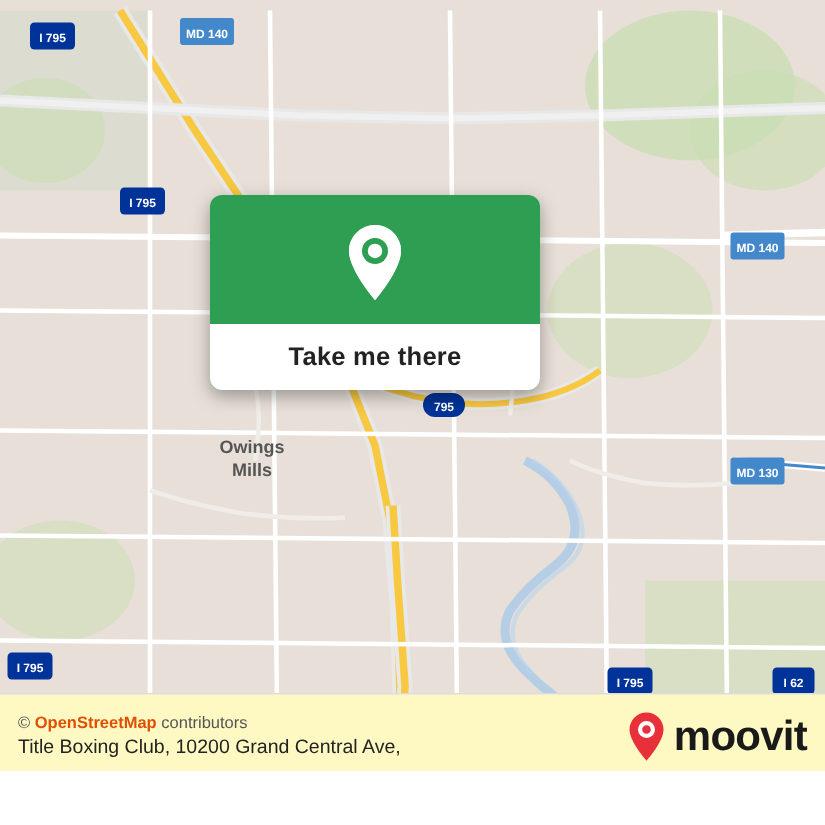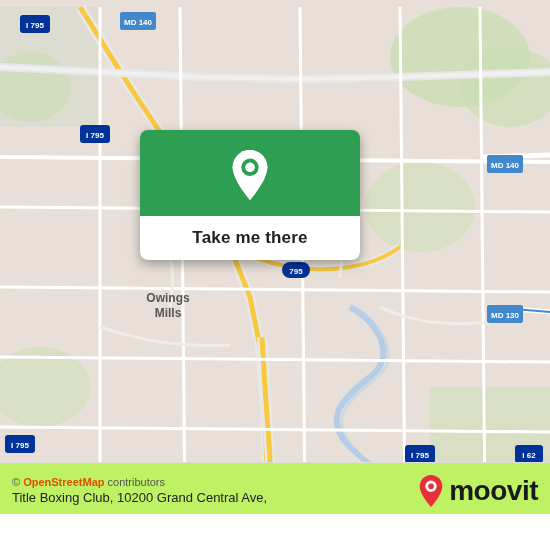--- a/index.html
+++ b/index.html
@@ -77,21 +77,21 @@
       text-align: center;
       letter-spacing: 0.01em;
     }
 
     
     #bottom-bar {
       position: absolute;
       bottom: 0;
       left: 0;
       width: 100%;
-      background: #bef264;
+      background: #fef9c3;
       padding: 8px 12px 4px 12px;
       display: flex;
       align-items: center;
       justify-content: space-between;
       border-top: 1px solid #ddd;
       min-height: 52px;
     }
 
     #attribution {
       font-size: 11px;

